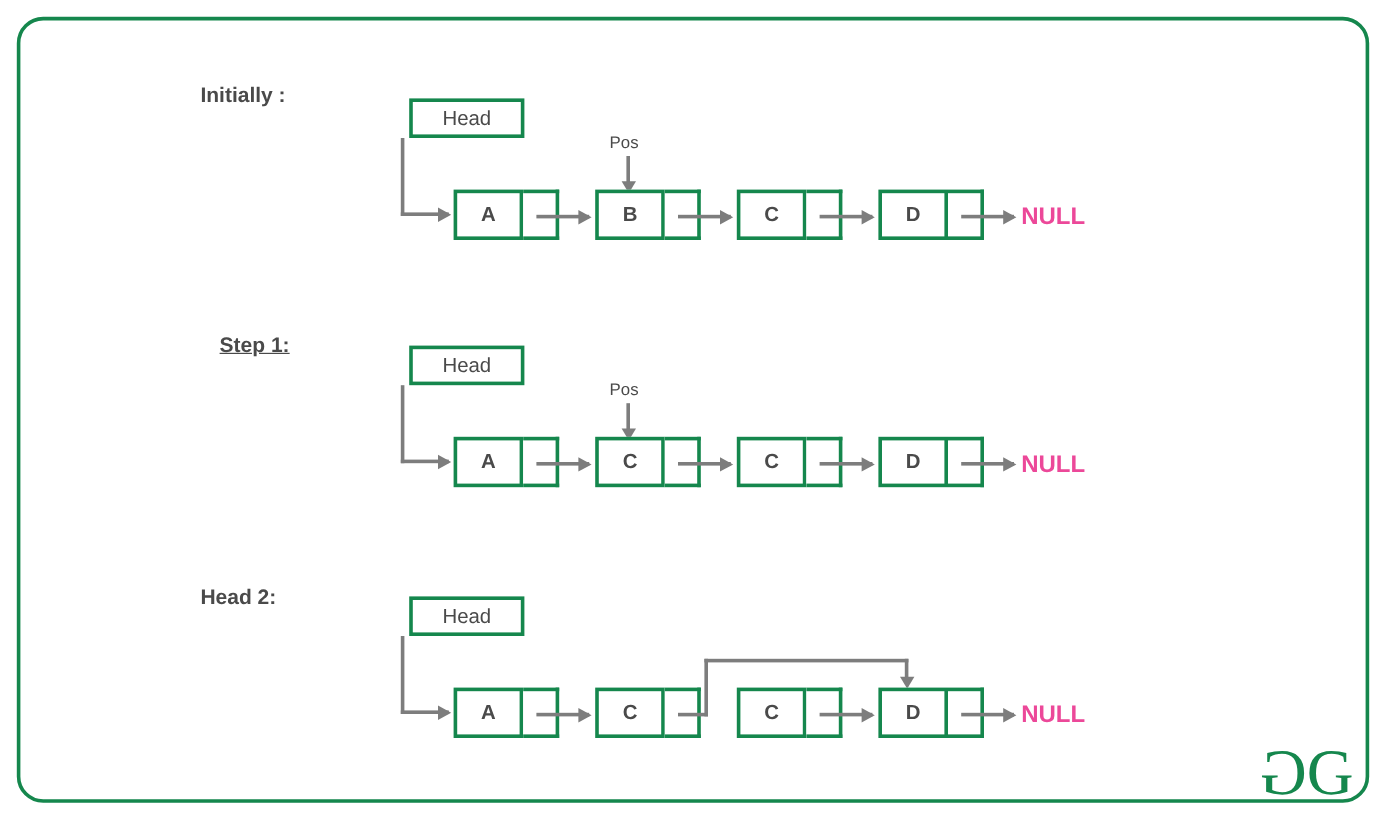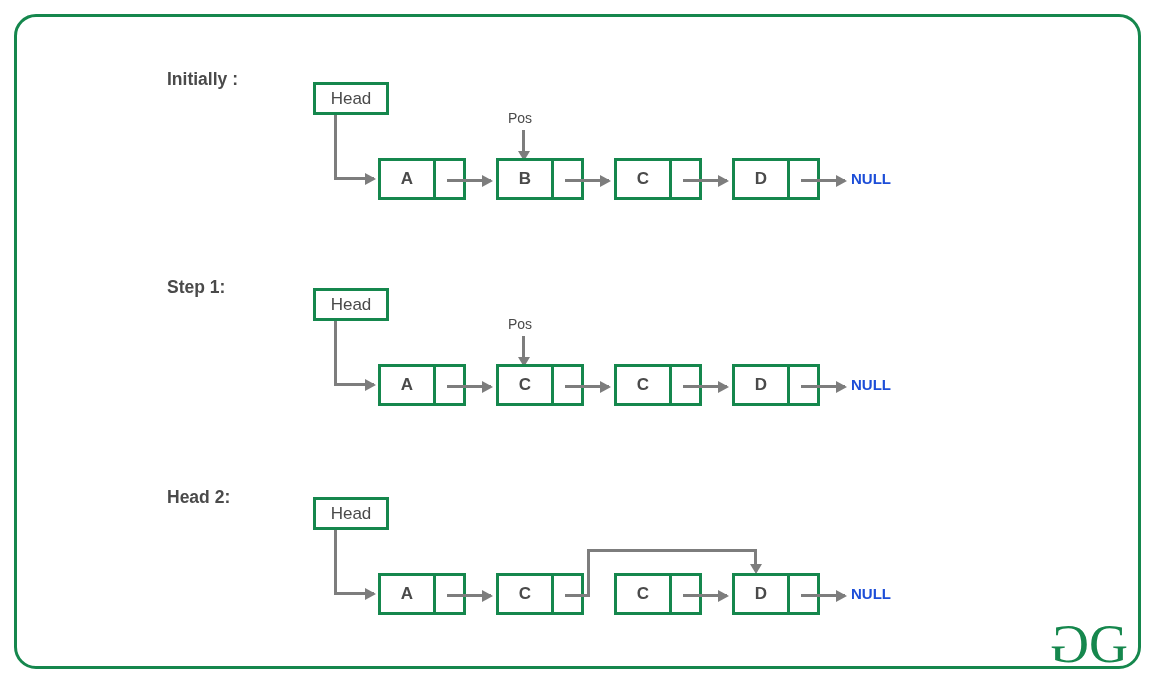--- a/index.html
+++ b/index.html
@@ -46,30 +46,31 @@
   .row-label {
     position: absolute;
     font-size: 17.5px;
     font-weight: bold;
     color: #4a4a4a;
     white-space: nowrap;
   }
   
   .head-box {
     position: absolute;
-    width: 76px;
+    width: 96px;
     height: 33px;
     border: 3px solid #15874d;
     background: #ffffff;
     box-sizing: border-box;
     display: flex;
     align-items: center;
     justify-content: center;
     font-size: 17px;
     color: #4a4a4a;
+    margin-left: 28px;
   }
   
   .node {
     position: absolute;
     height: 42px;
     display: flex;
     box-sizing: border-box;
   }
   .node .data-cell {
     width: 58px;
@@ -105,23 +106,23 @@
     top: -4.5px;
     width: 0;
     height: 0;
     border-left: 11px solid #7d7d7d;
     border-top: 6px solid transparent;
     border-bottom: 6px solid transparent;
   }
   
   .null-label {
     position: absolute;
-    font-size: 15px;
+    font-size: 20px;
     font-weight: bold;
-    color: #1d4ed8;
+    color: #ec4899;
     white-space: nowrap;
   }
   
   .pos-label {
     position: absolute;
     font-size: 14px;
     color: #4a4a4a;
     white-space: nowrap;
   }
   .varrow {
@@ -216,21 +217,21 @@
   <div class="harrow" style="left:683px; top:179px; width:44px;"></div>
 
   <div class="node" style="left:732px; top:158px;">
     <div class="data-cell">D</div>
     <div class="ptr-cell"></div>
   </div>
   <div class="harrow" style="left:801px; top:179px; width:44px;"></div>
 
   <div class="null-label" style="left:851px; top:170px;">NULL</div>
 
-  <div class="row-label" style="left:167px; top:277px;">Step 1:</div>
+  <div class="row-label" style="left:183px; top:277px;text-decoration:underline;">Step 1:</div>
 
   <div class="head-box" style="left:313px; top:288px;">
     <span>Head</span>
   </div>
   <div class="elbow-v" style="left:334px; top:321px; height:65px;"></div>
   <div class="elbow-h" style="left:334px; top:383px; width:40px;"></div>
 
   <div class="pos-label" style="left:508px; top:316px;">Pos</div>
   <div class="varrow" style="left:522px; top:336px; height:22px;"></div>
 

